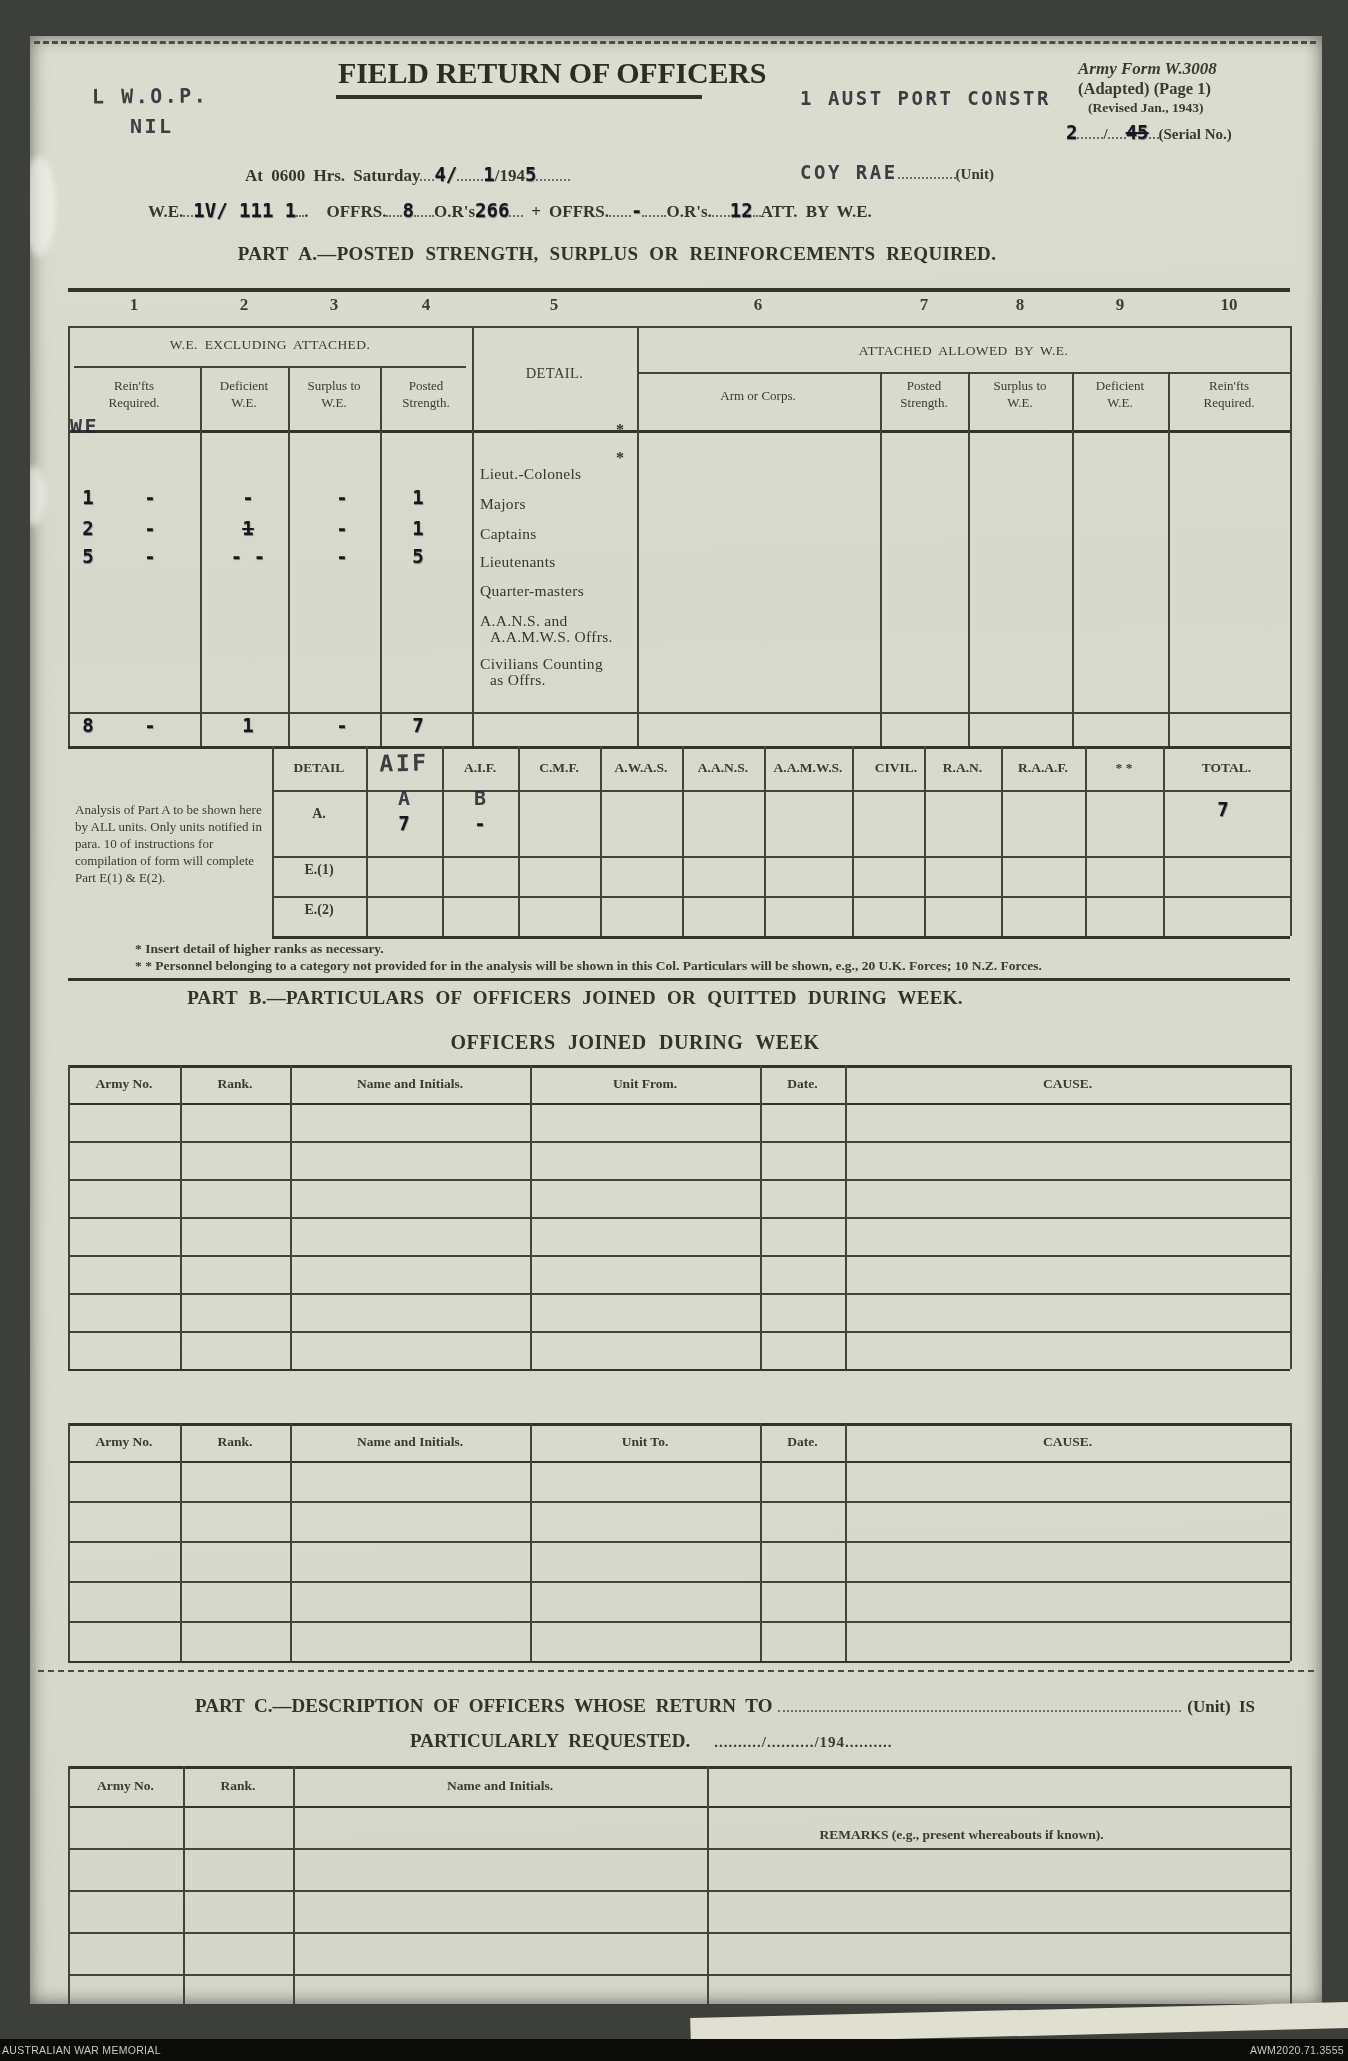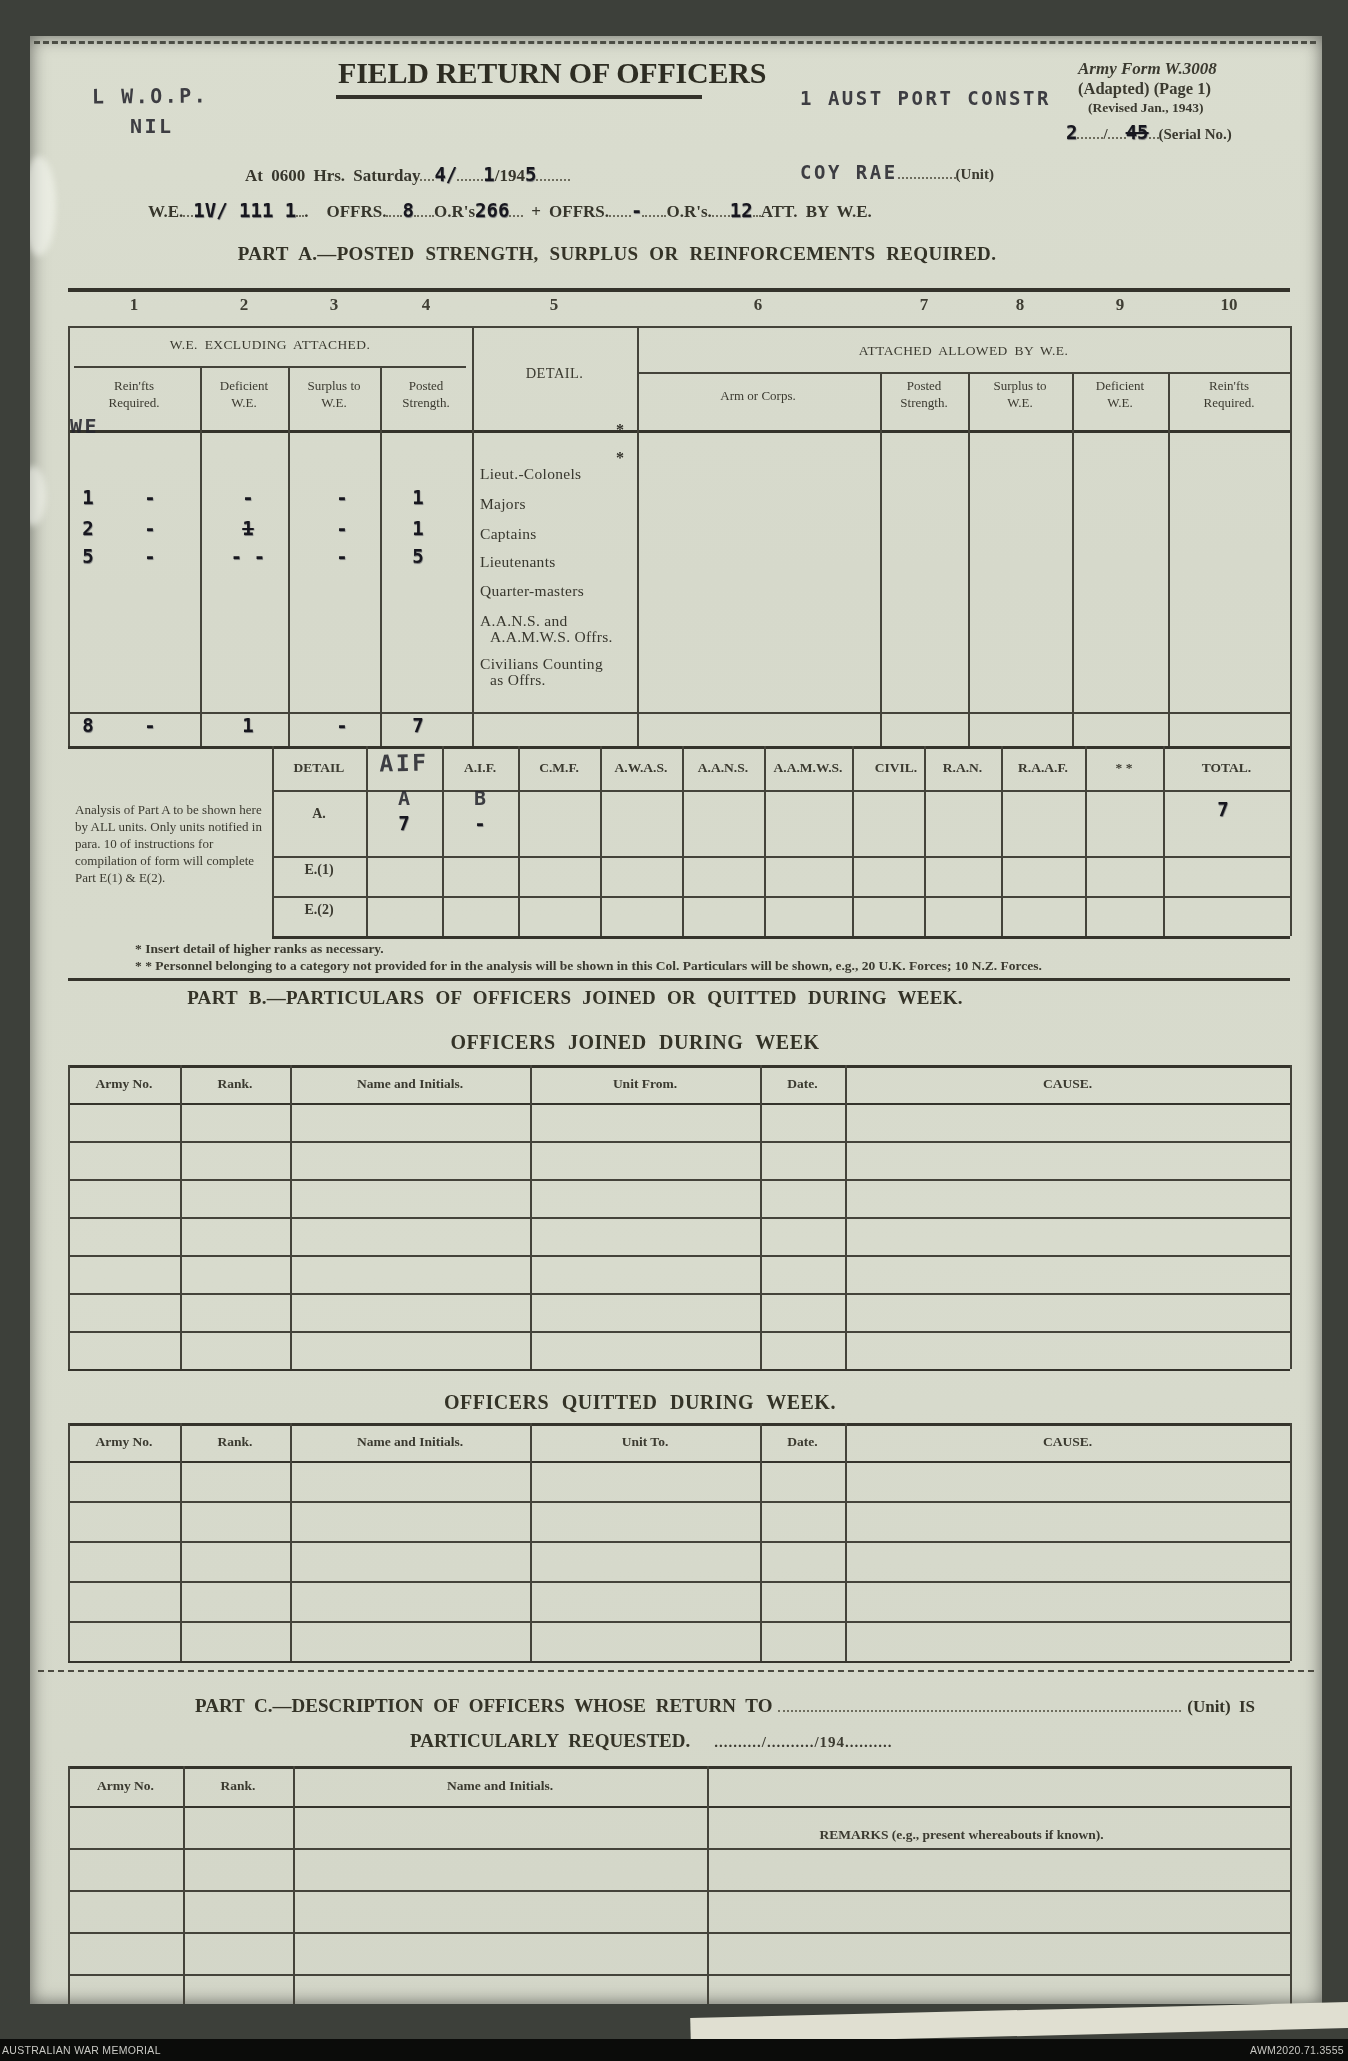--- a/index.html
+++ b/index.html
@@ -118,21 +118,20 @@
       <span class="dots" style="width:18px;"></span>
       <span class="typed">12</span>
       <span class="dots" style="width:8px;"></span>
       <span class="printed">ATT. BY W.E.</span>
     </div>
 
     <div class="ph" style="left:0;top:952px;width:1090px;">PART B.—PARTICULARS OF OFFICERS JOINED OR QUITTED DURING WEEK.</div>
 
     <div class="ph" style="left:0;top:208px;width:1174px;">PART A.—POSTED STRENGTH, SURPLUS OR REINFORCEMENTS REQUIRED.</div>
     <div class="pt" style="left:0;top:996px;width:1210px;">OFFICERS JOINED DURING WEEK</div>
-    <div class="pt" style="left:0;top:1356px;width:1220px;">OFFICERS QUITTED DURING WEEK.</div>
 
     <div class="dashsep" style="left:8px;top:1634px;width:1276px;"></div>
 
     <div class="hrow" style="left:165px;top:1660px;width:1060px;">
       <span style="font-weight:700;font-size:19px;color:#343327;word-spacing:5px;">PART C.—DESCRIPTION OF OFFICERS WHOSE RETURN TO</span>
       <span class="dotfill"></span>
       <span style="font-weight:700;font-size:17px;color:#343327;word-spacing:4px;">(Unit) IS</span>
     </div>
     <div class="hrow" style="left:380px;top:1695px;">
       <span style="font-weight:700;font-size:19px;color:#343327;word-spacing:5px;">PARTICULARLY REQUESTED.</span>

